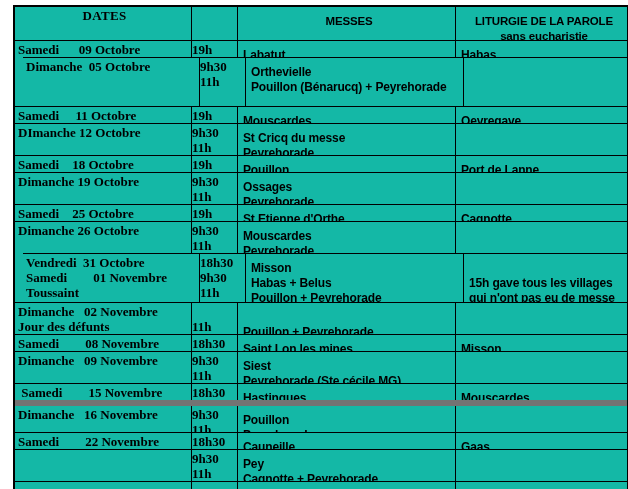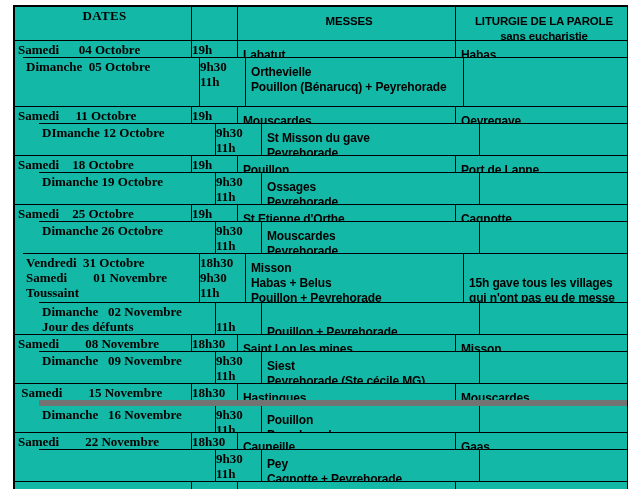--- a/index.html
+++ b/index.html
@@ -19,21 +19,21 @@
 
   
   .row.header { height: 33px; }
   .hc { text-align: center; padding-top: 2px; }
   .hd-dates { font-family: "Liberation Serif", "DejaVu Serif", serif;
               font-weight: bold; font-size: 13px; letter-spacing: .3px; }
   .hd-sans { font-weight: bold; font-size: 11.5px; line-height: 15px; }
 
   
   .lines-1 { height: 17px; }
-  .lines-2 { height: 32px; margin-left: 24px; }
+  .lines-2 { height: 32px; }
   .lines-3 { height: 49px; margin-left: 8px; }
   .line { height: 15.2px; line-height: 15.6px; white-space: pre; overflow: visible; }
   .c.dates  { font-family: "Liberation Serif", "DejaVu Serif", serif;
               font-weight: bold; font-size: 13px; padding-left: 3px; padding-top: 1px; }
   .c.times  { font-family: "Liberation Serif", "DejaVu Serif", serif;
               font-weight: bold; font-size: 13px; padding-top: 1px; }
   .c.messes, .c.liturgie { font-weight: bold; font-size: 12px;
               letter-spacing: -0.15px; padding-left: 5px; padding-top: 7px; }
   .row.sliver { height: 8px; }
   .row.sliver .c { height: 100%; }
@@ -55,21 +55,21 @@
     </div>
     <div class="c liturgie hc">
       <div class="hd-sans">LITURGIE DE LA PAROLE</div>
       <div class="hd-sans">sans eucharistie</div>
     </div>
   </div>
 
   <div id="groups">
       <div class="row group lines-1">
         <div class="c dates">
-          <div class="line">Samedi      04 Octobre</div>
+          <div class="line">Samedi      09 Octobre</div>
         </div>
         <div class="c times">
           <div class="line">19h</div>
         </div>
         <div class="c messes">
           <div class="line">Labatut</div>
         </div>
         <div class="c liturgie">
           <div class="line">Habas</div>
         </div>
@@ -113,21 +113,21 @@
       <div class="row group lines-2">
         <div class="c dates">
           <div class="line">DImanche 12 Octobre</div>
           <div class="line"></div>
         </div>
         <div class="c times">
           <div class="line">9h30</div>
           <div class="line">11h</div>
         </div>
         <div class="c messes">
-          <div class="line">St Misson du gave</div>
+          <div class="line">St Cricq du messe</div>
           <div class="line">Peyrehorade</div>
         </div>
         <div class="c liturgie">
           <div class="line"></div>
           <div class="line"></div>
         </div>
       </div>
       <div class="row group lines-1">
         <div class="c dates">
           <div class="line">Samedi    18 Octobre</div>

